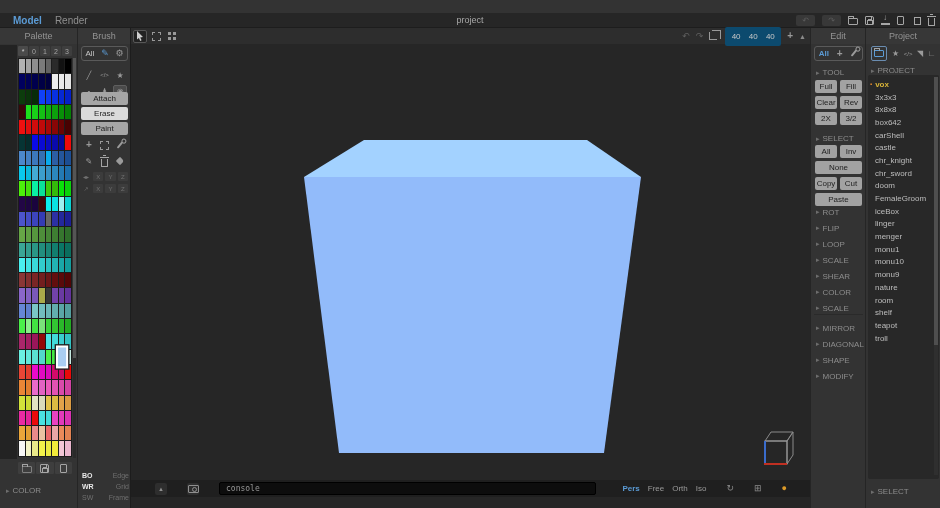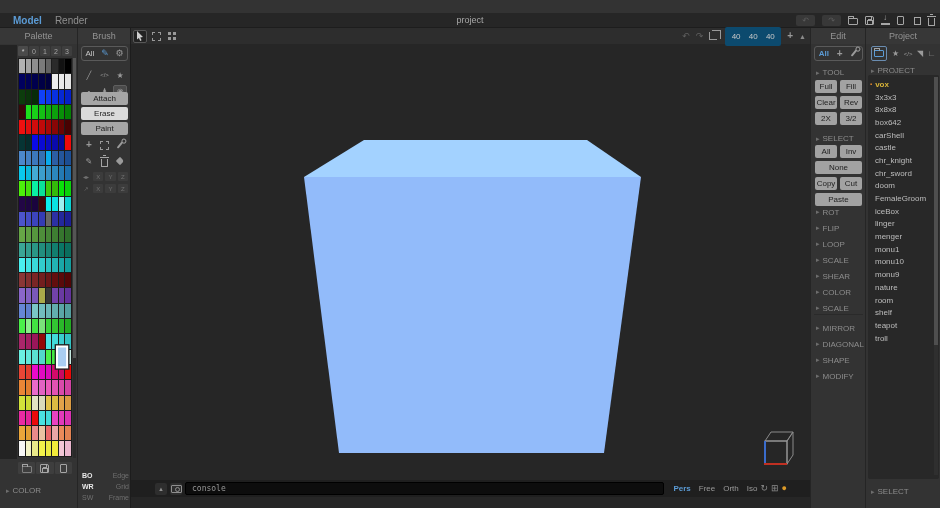--- a/index.html
+++ b/index.html
@@ -70,21 +70,21 @@
 
   
   #vp{left:130px;width:680px;background:#262626;border-left:1px solid #1d1d1d}
   .vptool{position:absolute;left:0;top:0;width:680px;height:16px;background:#2d2d2d;display:flex;align-items:center}
   .vtbtn{width:14px;height:13px;margin-left:2px;display:flex;align-items:center;justify-content:center;border-radius:2px}
   .vtbtn.on{background:#222;border:1px solid #575757}
   .vtright{margin-left:auto;margin-right:5px;display:flex;align-items:center;gap:6px}
   .dimfld{width:56px;height:19px;background:#0c4a6e;border-radius:2px;color:#c8c8c8;font-size:8px;display:flex;align-items:center;justify-content:center;word-spacing:6px}
   .dimtxt{color:#606060;font-size:9px}
   .vpcanvas{position:absolute;left:0;top:16px;width:680px;height:437px}
-  .consolebar{position:absolute;left:0;bottom:11px;width:680px;height:17px;background:#1f1f1f;display:flex;align-items:center;gap:3px;padding:0 24px}
+  .consolebar{position:absolute;left:0;bottom:11px;width:680px;height:17px;background:#1f1f1f;display:flex;align-items:center;gap:20px;padding:0 24px}
   .cbtn{width:12px;height:12px;background:#2e2e2e;border-radius:2px;display:flex;align-items:center;justify-content:center;color:#8f8f8f;font-size:6px}
   .consolein{flex:1;height:13px;background:#0d0d0d;border:1px solid #000;border-radius:2px;color:#969696;font-family:"DejaVu Sans Mono",monospace;font-size:8px;display:flex;align-items:center;padding-left:6px;margin-right:6px}
   .cam{font-size:8px;color:#9a9a9a}
   .cam.on{color:#5b9bd5;font-weight:bold}
   .vicon{font-size:9px;color:#8a8a8a;line-height:1}
   .renstrip{position:absolute;left:0;bottom:0;width:680px;height:11px;background:#2b2b2b;display:flex;align-items:center;justify-content:center;color:#8a8a8a;font-size:8px}
   .navcube{position:absolute;left:622px;top:397px}
 
   
   #edt{left:810px;width:55px}

